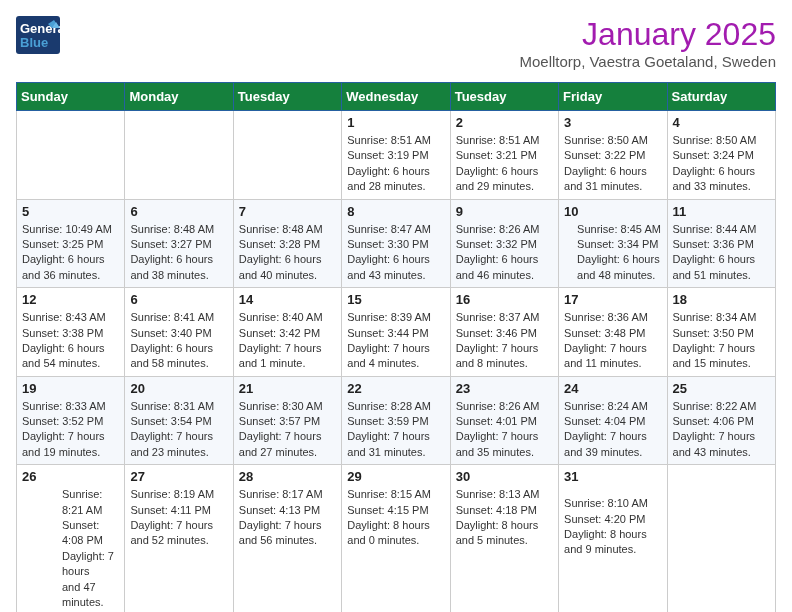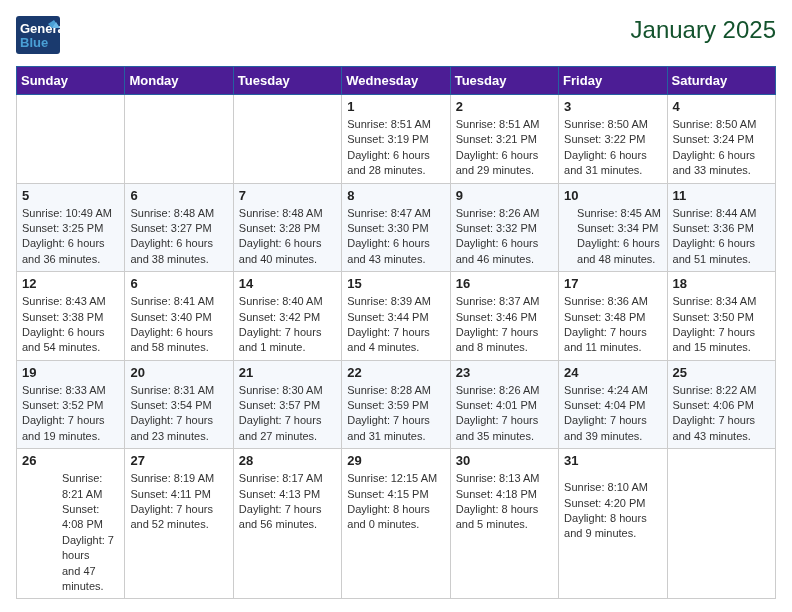--- a/index.html
+++ b/index.html
@@ -18,35 +18,35 @@
     }
     .logo {
       display: flex;
       flex-direction: column;
       align-items: flex-start;
     }
     .title-block {
       text-align: right;
     }
     .month-title {
-      font-size: 24px;
+      font-size: 32px;
       font-weight: normal;
-      color: #14532d;
+      color: #a21caf;
     }
     .location-title {
       font-size: 15px;
       color: #555;
     }
     .calendar {
       width: 100%;
       border-collapse: collapse;
       border: 1px solid #ccc;
     }
     .calendar thead tr th {
-      background-color: #4c1d95;
+      background-color: #15803d;
       color: #fff;
       padding: 6px 4px;
       font-size: 13px;
       font-weight: bold;
       text-align: left;
       border: 1px solid #2560a0;
     }
     .calendar tbody tr td {
       border: 1px solid #ccc;
       padding: 4px 5px;
@@ -87,20 +87,21 @@
           <text x="4" y="17" font-size="13" font-weight="bold" fill="white" font-family="Arial">General</text>
           <text x="4" y="31" font-size="13" font-weight="bold" fill="#4a9fd5" font-family="Arial">Blue</text>
           <polyline points="32,8 38,4 42,10 36,12" fill="#4a9fd5"></polyline>
           <polyline points="36,12 40,6 44,12" fill="#6ab8e8"></polyline>
         </svg>
       </div>
     </div>
   </div>
   <div class="title-block">
     <div class="month-title">January 2025</div>
+    <div class="location-title">Moelltorp, Vaestra Goetaland, Sweden</div>
   </div>
 </div>
 
 <table class="calendar">
   <thead>
     <tr>
     <th>Sunday</th>
         <th>Monday</th>
         <th>Tuesday</th>
         <th>Wednesday</th>
@@ -276,21 +277,21 @@
         </td>
         <td>
           <div class="day-number">23</div>
           <div class="day-info" style="white-space: pre-line;">Sunrise: 8:26 AM
 Sunset: 4:01 PM
 Daylight: 7 hours
 and 35 minutes.</div>
         </td>
         <td>
           <div class="day-number">24</div>
-          <div class="day-info" style="white-space: pre-line;">Sunrise: 4:24 AM
+          <div class="day-info" style="white-space: pre-line;">Sunrise: 8:24 AM
 Sunset: 4:04 PM
 Daylight: 7 hours
 and 39 minutes.</div>
         </td>
         <td>
           <div class="day-number">25</div>
           <div class="day-info" style="white-space: pre-line;">Sunrise: 8:22 AM
 Sunset: 4:06 PM
 Daylight: 7 hours
 and 43 minutes.</div>
@@ -313,21 +314,21 @@
         </td>
         <td>
           <div class="day-number">28</div>
           <div class="day-info" style="white-space: pre-line;">Sunrise: 8:17 AM
 Sunset: 4:13 PM
 Daylight: 7 hours
 and 56 minutes.</div>
         </td>
         <td>
           <div class="day-number">29</div>
-          <div class="day-info" style="white-space: pre-line;">Sunrise: 12:15 AM
+          <div class="day-info" style="white-space: pre-line;">Sunrise: 8:15 AM
 Sunset: 4:15 PM
 Daylight: 8 hours
 and 0 minutes.</div>
         </td>
         <td>
           <div class="day-number">30</div>
           <div class="day-info" style="white-space: pre-line;">Sunrise: 8:13 AM
 Sunset: 4:18 PM
 Daylight: 8 hours
 and 5 minutes.</div>

